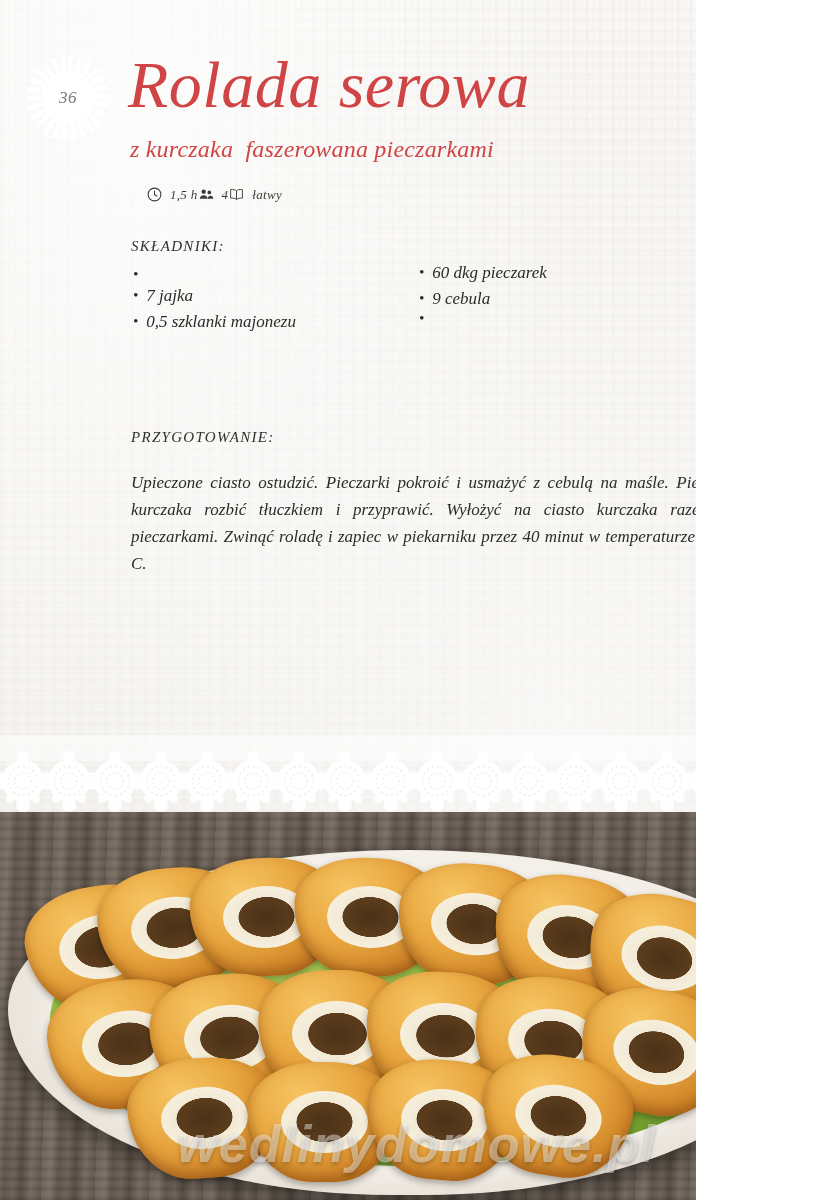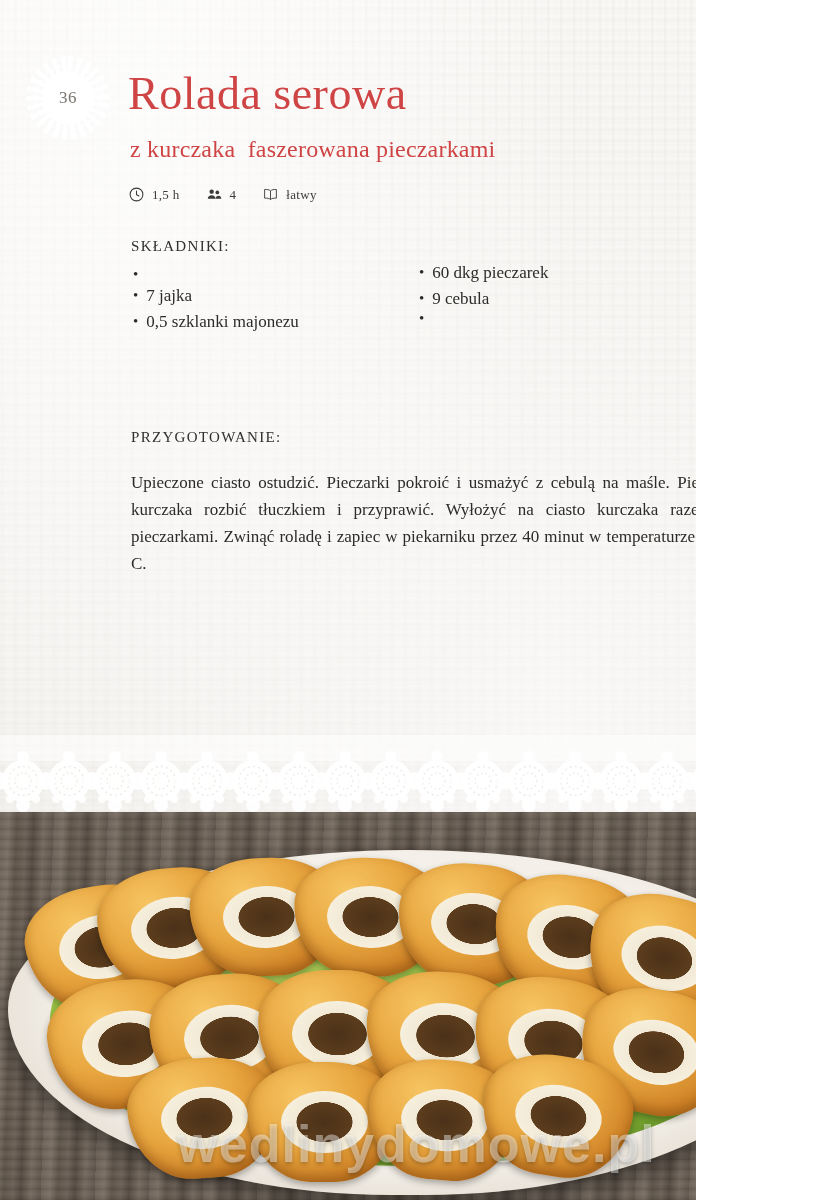--- a/index.html
+++ b/index.html
@@ -27,20 +27,21 @@
         rgba(255,255,255,0) 5px,
         rgba(244,242,239,0.5) 9px,
         rgba(255,255,255,0) 13px),
       repeating-linear-gradient(0deg,
         rgba(250,249,247,0.5) 0px,
         rgba(233,230,226,0.35) 3px,
         rgba(252,251,250,0.4) 7px,
         rgba(240,237,233,0.3) 11px),
       linear-gradient(180deg, #fbfaf8 0%, #f2f0ed 45%, #edebe7 70%, #f4f2ef 100%);
     overflow: hidden;
+    font-style: italic;
   }
   .page::after {
     content: "";
     position: absolute;
     inset: 0;
     background:
       radial-gradient(ellipse at 20% 10%, rgba(255,255,255,0.75), rgba(255,255,255,0) 55%),
       radial-gradient(ellipse at 80% 60%, rgba(255,255,255,0.55), rgba(255,255,255,0) 60%);
     pointer-events: none;
   }
@@ -87,47 +88,46 @@
   
   .content {
     position: absolute;
     left: 0; top: 0;
     width: 833px;
     z-index: 4;
   }
   .title {
     position: absolute;
     left: 128px;
-    top: 70px;
+    top: 50px;
     font-family: "Liberation Serif", serif;
-    font-size: 46px;
+    font-size: 66px;
     font-weight: normal;
     color: #cf4444;
     letter-spacing: 0.5px;
     line-height: 1.05;
   }
   .subtitle {
     position: absolute;
     left: 130px;
     top: 136px;
     font-family: "Liberation Serif", serif;
     font-size: 24px;
     color: #cf4444;
     letter-spacing: 0.2px;
     white-space: pre;
   }
 
   
   .meta {
     position: absolute;
-    left: 128px;
+    left: 146px;
     top: 186px;
     display: flex;
     align-items: center;
-    gap: 26px;
     color: #4a4a48;
     font-size: 13px;
   }
   .meta-item {
     display: flex;
     align-items: center;
     gap: 7px;
   }
   .meta-item .ico {
     display: inline-flex;

